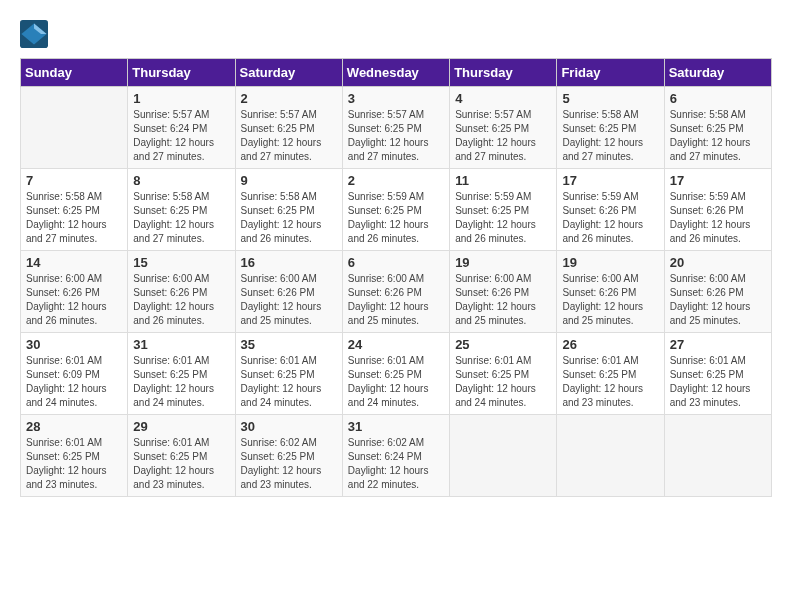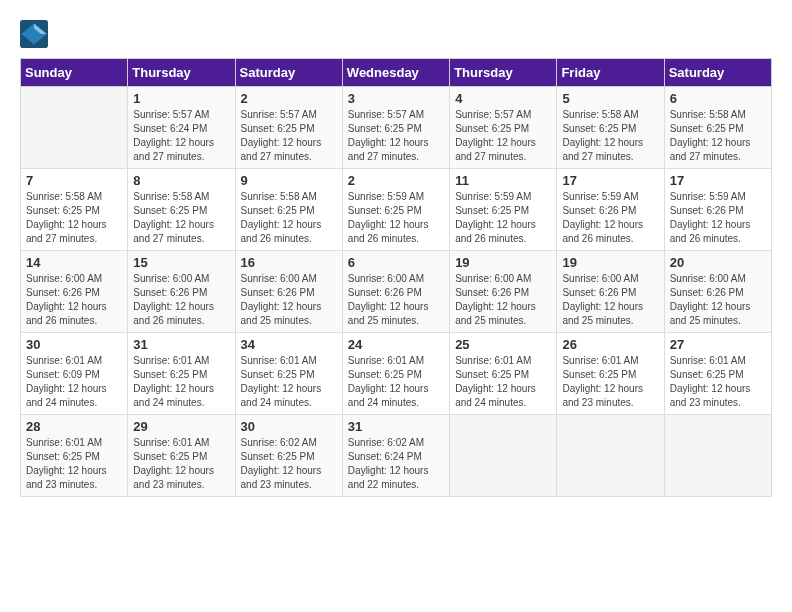--- a/index.html
+++ b/index.html
@@ -282,21 +282,21 @@
 and 24 minutes.</div>
         </td>
         <td>
           <span class="day-number">31</span>
           <div class="day-info">Sunrise: 6:01 AM
 Sunset: 6:25 PM
 Daylight: 12 hours
 and 24 minutes.</div>
         </td>
         <td>
-          <span class="day-number">34</span>
+          <span class="day-number">35</span>
           <div class="day-info">Sunrise: 6:01 AM
 Sunset: 6:25 PM
 Daylight: 12 hours
 and 24 minutes.</div>
         </td>
         <td>
           <span class="day-number">24</span>
           <div class="day-info">Sunrise: 6:01 AM
 Sunset: 6:25 PM
 Daylight: 12 hours

